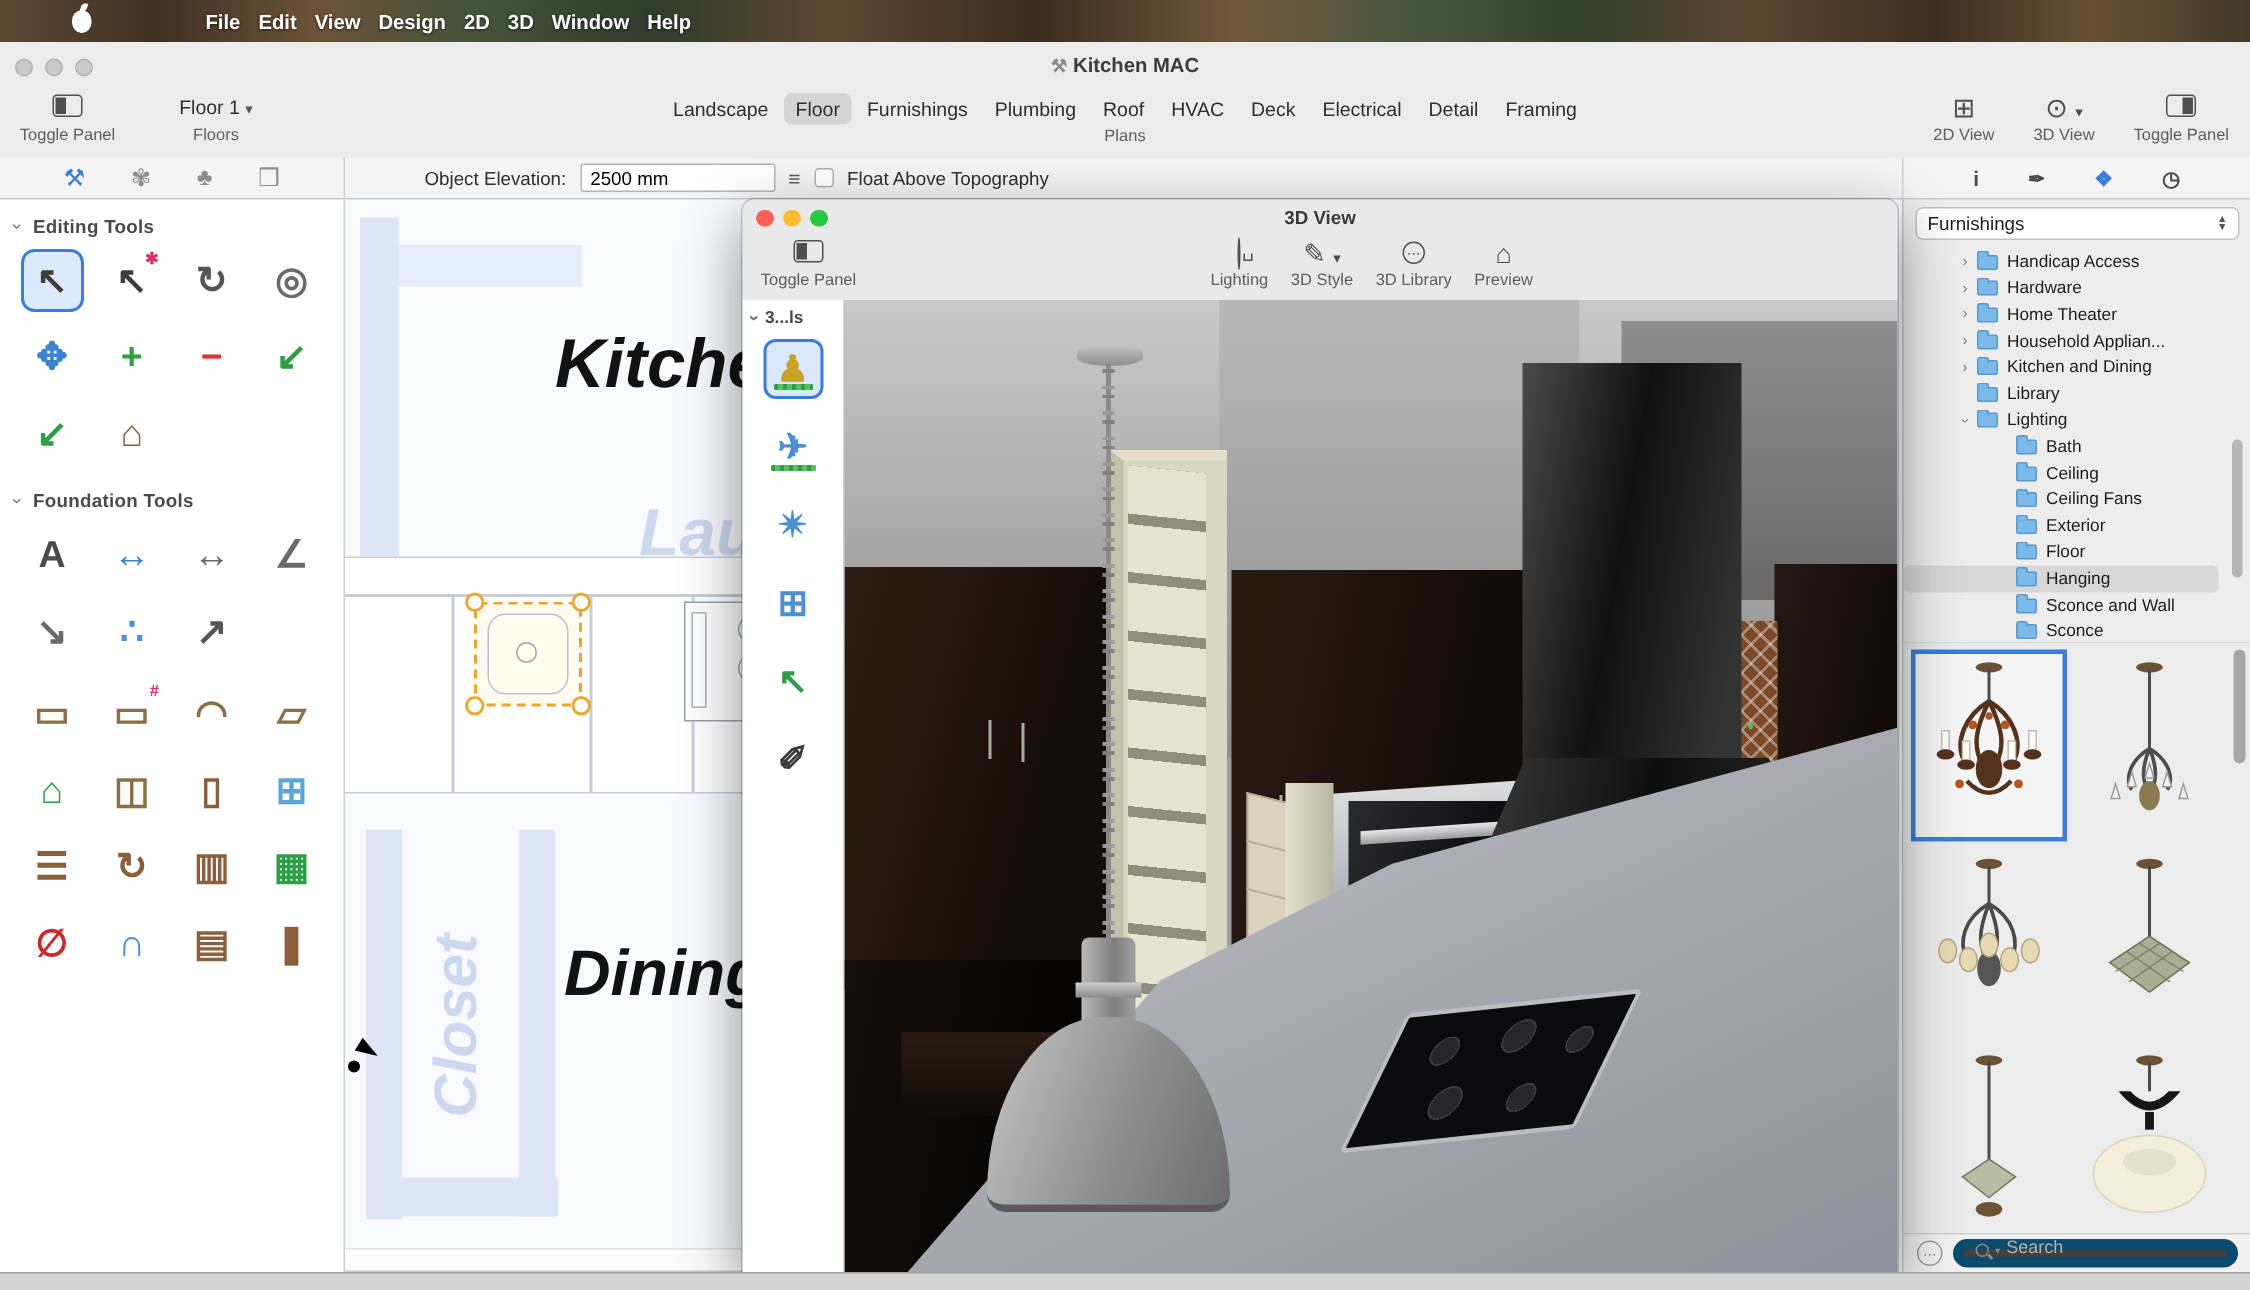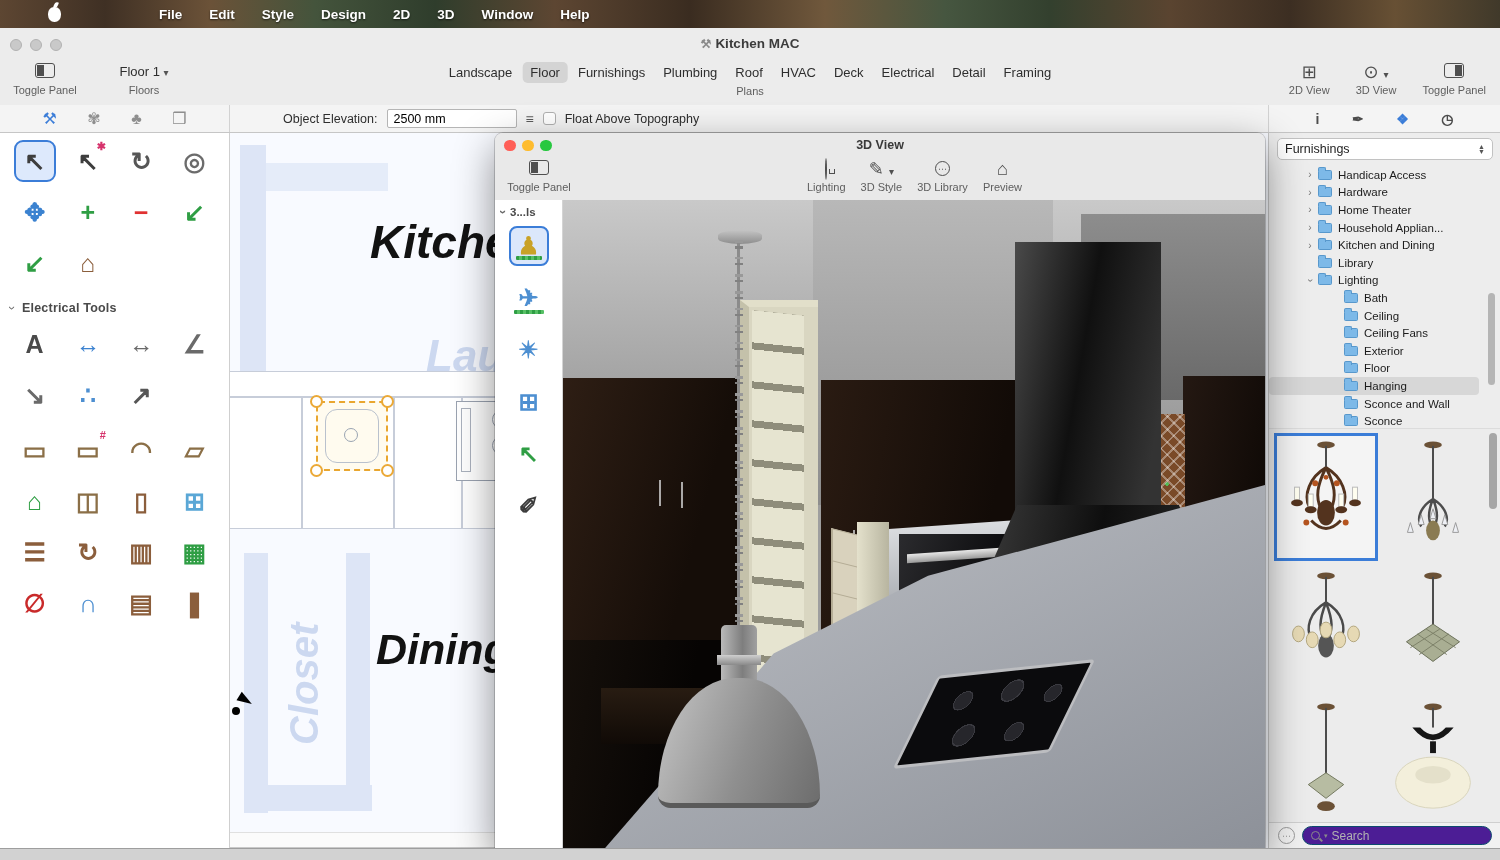--- a/index.html
+++ b/index.html
@@ -4,21 +4,21 @@
 <style>
 *{box-sizing:border-box;margin:0;padding:0}
 html,body{width:1500px;height:860px;overflow:hidden}
 body{position:relative;font-family:"Liberation Sans",sans-serif;background:#d2d2d2;-webkit-font-smoothing:antialiased}
 .abs{position:absolute}
 
 #menubar{position:absolute;left:0;top:0;width:1500px;height:28px;display:flex;align-items:center;color:#fff;font-size:13.5px;font-weight:bold;text-shadow:0 1px 2px rgba(0,0,0,.65);
 background:linear-gradient(90deg,#5d4632 0%,#3f3024 7%,#6b5238 14%,#44543c 21%,#2f3d2c 29%,#5d4632 37%,#3a2c20 46%,#70583c 55%,#465640 63%,#33402e 70%,#5a4430 78%,#3c2e22 86%,#675034 93%,#40392a 100%)}
 .apple{position:relative;width:13px;height:15px;margin-left:48px;background:#fff;border-radius:45% 45% 48% 48%}
 .apple:before{content:"";position:absolute;top:-5px;left:6px;width:4px;height:6px;background:#fff;border-radius:60% 0 60% 0;transform:rotate(20deg)}
-#menu-items{display:flex;gap:27px;margin-left:98px}
+#menu-items{display:flex;gap:12px;margin-left:76px}
 .menu-item{cursor:default}
 
 #titlebar{position:absolute;left:0;top:28px;width:1500px;height:32px;background:#ececec}
 .tl{position:absolute;top:11px;width:12px;height:12px;border-radius:50%}
 .tl.gray{background:#c9c9c9;border:1px solid #b2b2b2}
 #wintitle{position:absolute;top:36px;width:100%;text-align:center;font-size:13.5px;font-weight:bold;color:#3c3c3c}
 #wintitle .appicon{color:#8a8a8a;font-size:12px;margin-right:4px}
 #toolbar{position:absolute;left:0;top:60px;width:1500px;height:45px;background:#ececec}
 .tb-item{display:flex;flex-direction:column;align-items:center;gap:2px}
 .tb-icon{font-size:18px;color:#4f4f4f;line-height:20px;height:20px}
@@ -87,21 +87,21 @@
 .trow.sel{background:#d7d7d7;border-radius:4px;margin-right:22px}
 .folder{position:relative;width:14px;height:10px;background:#7db9e8;border:1px solid #5898cc;border-radius:1.5px;margin:0 6px 0 3px;flex:none}
 .folder:before{content:"";position:absolute;left:-1px;top:-3.5px;width:6px;height:3px;background:#7db9e8;border:1px solid #5898cc;border-bottom:none;border-radius:2px 2px 0 0}
 #tree-scroll{position:absolute;right:5px;top:160px;width:7px;height:92px;background:#b5b5b5;border-radius:4px}
 #thumbs{position:absolute;left:0;top:295px;width:232px;height:394px;background:#ececec;border-top:1px solid #dcdcdc;display:grid;grid-template-columns:104px 104px;grid-auto-rows:128px;gap:3px;padding:4px 4px 0 5px;overflow:hidden}
 .thumb{display:flex;align-items:center;justify-content:center}
 .thumb.selected{border:3px solid #3b7dd8;background:#f4f4f4}
 #thumb-scroll{position:absolute;right:3px;top:300px;width:8px;height:76px;background:#a6a6a6;border-radius:4px}
 #searchbar{position:absolute;left:0;top:689px;width:232px;height:26px;background:#f1f1f1;border-top:1px solid #cfcfcf;display:flex;align-items:center;gap:7px;padding:0 9px}
 #more-btn{width:17px;height:17px;border:1.5px solid #9a9a9a;border-radius:50%;color:#8a8a8a;font-size:9px;display:flex;align-items:center;justify-content:center;flex:none}
-#search-input{flex:1;height:19px;background:#4c1d95;border:1px solid #0c4a6e;border-radius:10px;display:flex;align-items:center;gap:4px;padding:0 8px}
+#search-input{flex:1;height:19px;background:#404040;border:7px solid #0c4a6e;border-radius:10px;display:flex;align-items:flex-end;gap:4px;padding:0 8px}
 .mag{position:relative;width:9px;height:9px;border:1.5px solid #8a8a8a;border-radius:50%;flex:none}
 .mag:after{content:"";position:absolute;left:7px;top:7px;width:4px;height:1.5px;background:#8a8a8a;transform:rotate(45deg)}
 .mini-chev{font-size:7px;color:#8a8a8a}
 #search-ph{font-size:12px;color:#b2b2b2}
 
 #window3d{position:absolute;left:495px;top:133px;width:770px;height:715px;background:#ececec;border-radius:8px 8px 0 0;box-shadow:0 14px 40px rgba(0,0,0,.45),0 0 0 1px rgba(0,0,0,.18);overflow:hidden}
 #titlebar3d{position:absolute;left:0;top:0;width:100%;height:24px;background:#e9e9e9;text-align:center;font-size:12.5px;font-weight:bold;color:#3a3a3a;line-height:24px}
 .tl3{position:absolute;top:6.5px;width:11.5px;height:11.5px;border-radius:50%}
 #toolbar3d{position:absolute;left:0;top:24px;width:100%;height:43px;background:#e9e9e9}
 #t3-toggle{position:absolute;left:8px;top:2px;width:72px}
@@ -148,21 +148,21 @@
 .dome{left:95px;top:478px;width:162px;height:130px;background:linear-gradient(110deg,#c6c6c6,#8f8f8f 55%,#6d6d6d);border-radius:50% 50% 8% 8%/95% 95% 10% 10%;border-bottom:5px solid #5a5a5a}
 </style>
 </head>
 <body>
 
 <div id="menubar">
   <span class="apple"></span>
   <div id="menu-items">
       <span class="menu-item">File</span>
       <span class="menu-item">Edit</span>
-      <span class="menu-item">Style</span>
+      <span class="menu-item">View</span>
       <span class="menu-item">Design</span>
       <span class="menu-item">2D</span>
       <span class="menu-item">3D</span>
       <span class="menu-item">Window</span>
       <span class="menu-item">Help</span>
     </div>
 </div>
 
 <div id="titlebar">
   <span class="tl gray" style="left:10px"></span>
@@ -228,20 +228,24 @@
   <div id="paneltabs">
       <span class="ptab">i</span>
       <span class="ptab">✒</span>
       <span class="ptab selected" style="color: rgb(59, 125, 216);">❖</span>
       <span class="ptab">◷</span>
     </div>
 </div>
 
 <div id="sidebar">
   <div id="tool-sections">
+      <div class="sec-h">
+        <span class="chev">›</span>
+        <span class="sec-title">Editing Tools</span>
+      </div>
       <div class="tool-grid">
         <div class="tool selected">
           <span style="color: rgb(61, 61, 61);">↖</span>
         </div>
         <div class="tool">
           <span style="color: rgb(61, 61, 61);">↖</span>
           <span class="badge" style="color: rgb(214, 51, 108);">✱</span>
         </div>
         <div class="tool">
           <span style="color: rgb(86, 86, 86);">↻</span>
@@ -263,21 +267,21 @@
         </div>
         <div class="tool">
           <span style="color: rgb(47, 158, 68);">↙</span>
         </div>
         <div class="tool">
           <span style="color: rgb(139, 94, 60);">⌂</span>
         </div>
       </div>
       <div class="sec-h">
         <span class="chev">›</span>
-        <span class="sec-title">Electrical Tools</span>
+        <span class="sec-title">Foundation Tools</span>
       </div>
       <div class="tool-grid">
         <div class="tool">
           <span style="color: rgb(74, 74, 74);">A</span>
         </div>
         <div class="tool">
           <span style="color: rgb(59, 130, 208);">↔</span>
         </div>
         <div class="tool">
           <span style="color: rgb(106, 106, 106);">↔</span>

